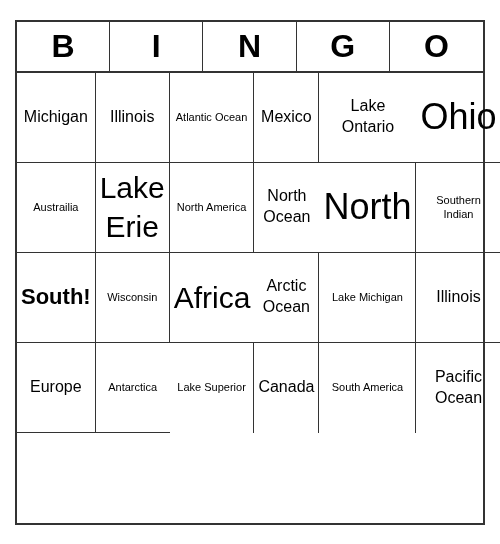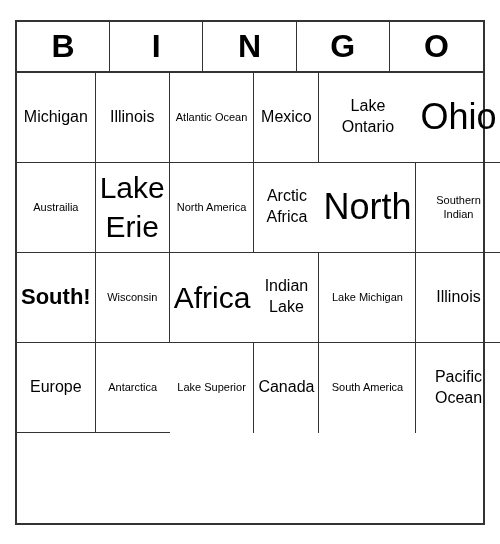--- a/index.html
+++ b/index.html
@@ -105,39 +105,39 @@
       <div class="bingo-cell">
         <span class="cell-text small">Austrailia</span>
       </div>
       <div class="bingo-cell">
         <span class="cell-text large">Lake Erie</span>
       </div>
       <div class="bingo-cell">
         <span class="cell-text small">North America</span>
       </div>
       <div class="bingo-cell">
-        <span class="cell-text medium">Arctic Africa</span>
+        <span class="cell-text medium">North Ocean</span>
       </div>
       <div class="bingo-cell">
         <span class="cell-text xlarge">North</span>
       </div>
       <div class="bingo-cell">
         <span class="cell-text small">Southern Indian</span>
       </div>
       <div class="bingo-cell">
         <span class="cell-text free">South!</span>
       </div>
       <div class="bingo-cell">
         <span class="cell-text small">Wisconsin</span>
       </div>
       <div class="bingo-cell">
         <span class="cell-text large">Africa</span>
       </div>
       <div class="bingo-cell">
-        <span class="cell-text medium">Indian Lake</span>
+        <span class="cell-text medium">Arctic Ocean</span>
       </div>
       <div class="bingo-cell">
         <span class="cell-text small">Lake Michigan</span>
       </div>
       <div class="bingo-cell">
         <span class="cell-text medium">Illinois</span>
       </div>
       <div class="bingo-cell">
         <span class="cell-text medium">Europe</span>
       </div>

